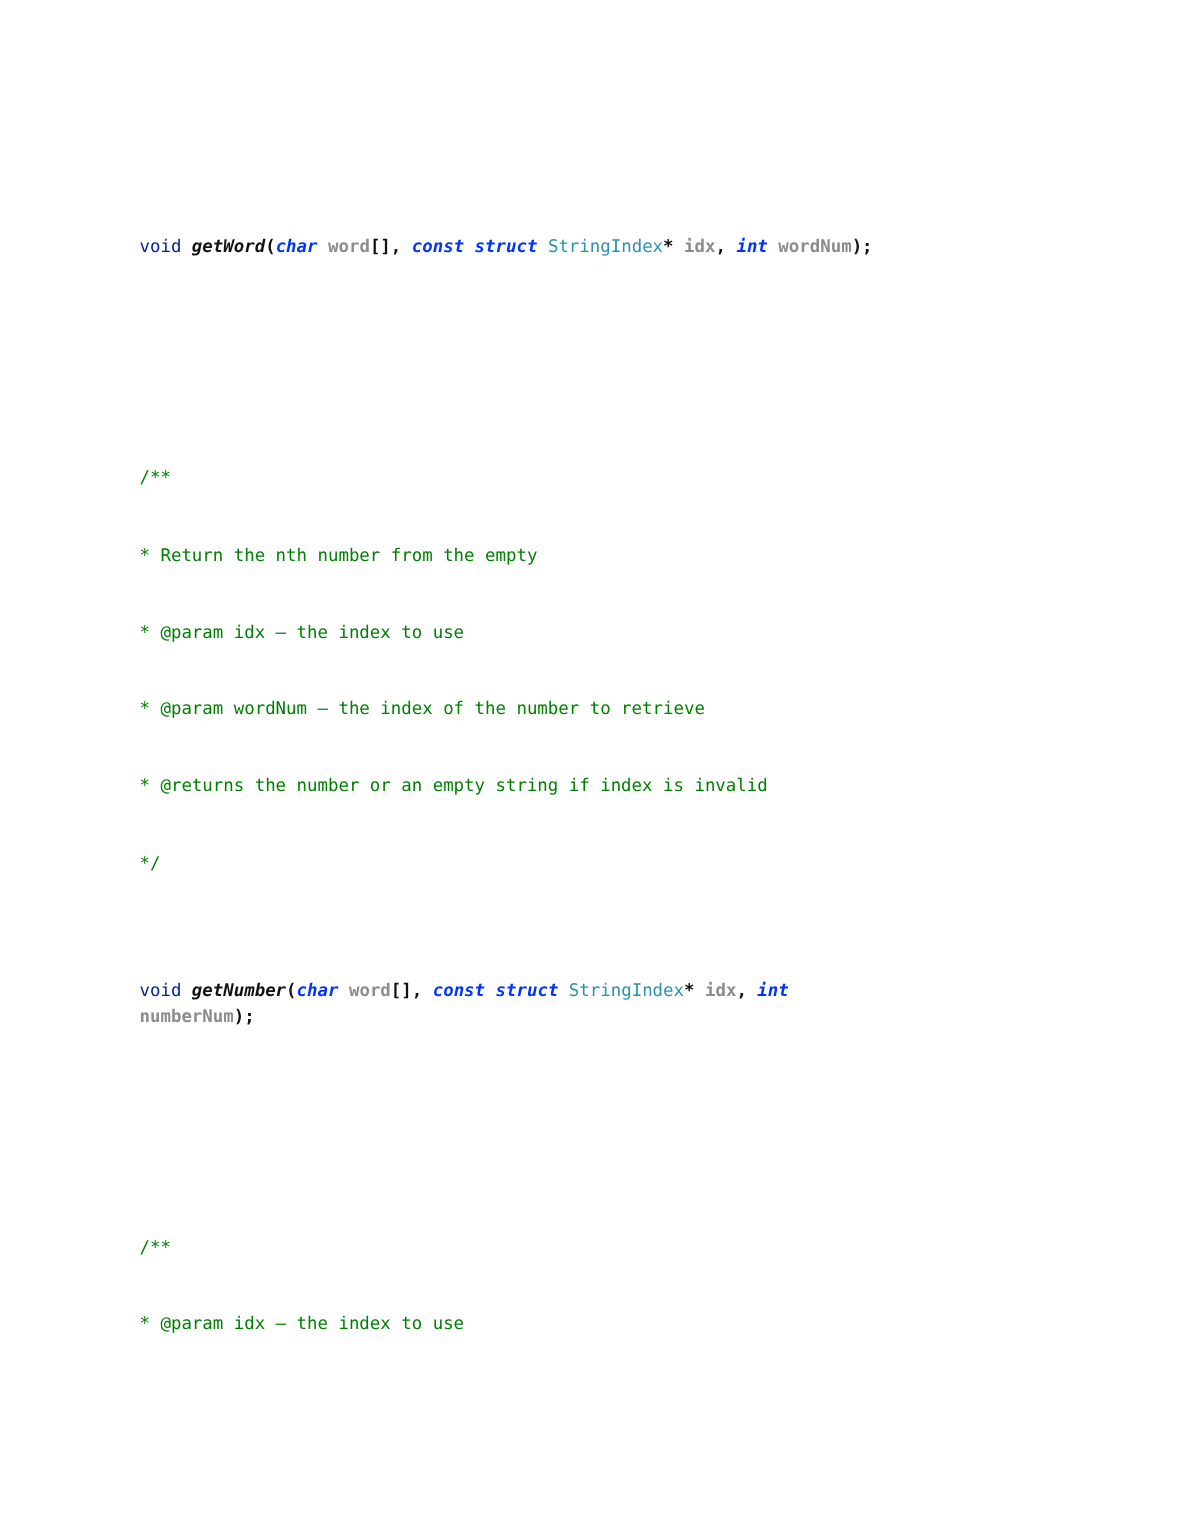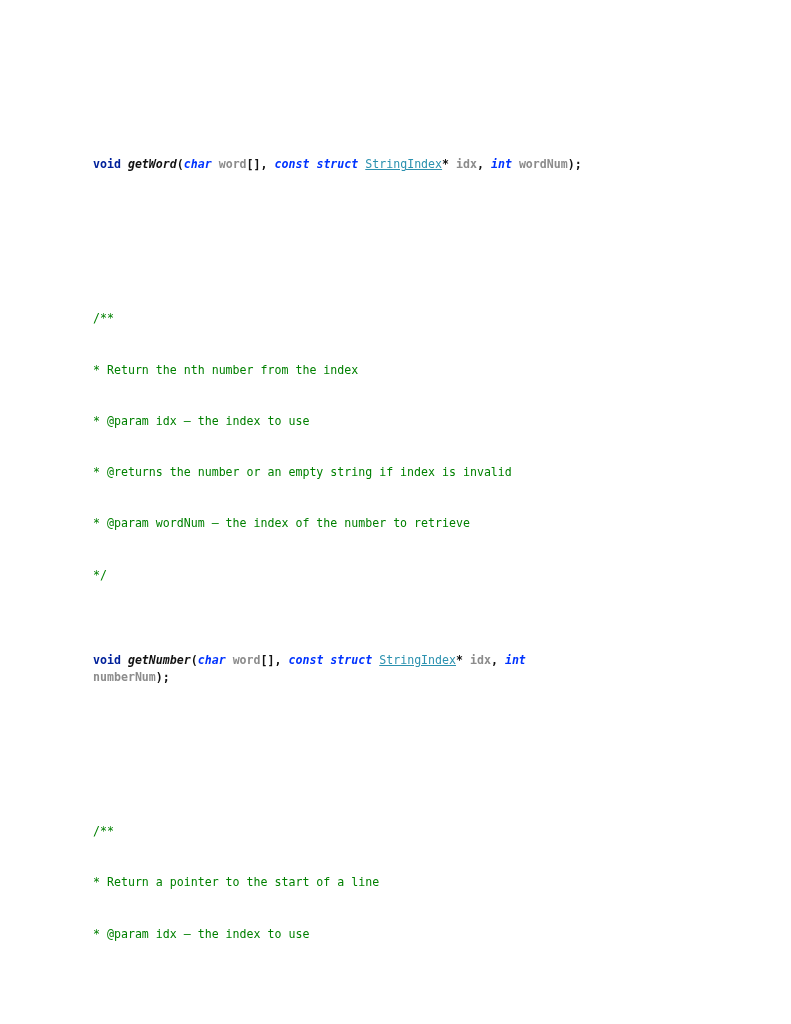--- a/index.html
+++ b/index.html
@@ -35,56 +35,55 @@
     color: #1a1a1a;
   }
   .code-line {
     min-height: 17.1px;
   }
   .code-line.blank {
     height: 17.1px;
   }
 
   
-  .t-kw        { color: #00219B; font-weight: bold; }   
+  .t-kw        { color: #00219B; font-weight: normal; }   
   .t-kw2       { color: #0033FF; font-weight: bold; font-style: italic; }   
   .t-fn        { color: #111111; font-weight: bold; font-style: italic; }   
-  .t-type      { color: #2B91AF; text-decoration: underline; }                      
+  .t-type      { color: #2B91AF; }                      
   .t-id        { color: #8C8C8C; font-weight: bold; }                      
   .t-punc      { color: #111111; font-weight: bold; }   
   .t-comment   { color: #008000; }
 </style>
 </head>
 <body>
 
 <div class="page">
 
   <div class="code-block">
 
     
     <div class="code-line"><span class="t-kw">void</span> <span class="t-fn">getWord</span><span class="t-punc">(</span><span class="t-kw2">char</span> <span class="t-id">word</span><span class="t-punc">[], </span><span class="t-kw2">const</span> <span class="t-kw2">struct</span> <span class="t-type">StringIndex</span><span class="t-punc">* </span><span class="t-id">idx</span><span class="t-punc">, </span><span class="t-kw2">int</span> <span class="t-id">wordNum</span><span class="t-punc">);</span></div>
 
     <div class="code-line blank"></div>
 
     
     <div class="code-line t-comment">/**</div>
-    <div class="code-line t-comment">* Return the nth number from the index</div>
+    <div class="code-line t-comment">* Return the nth number from the empty</div>
     <div class="code-line t-comment">* @param idx – the index to use</div>
+    <div class="code-line t-comment">* @param wordNum – the index of the number to retrieve</div>
     <div class="code-line t-comment">* @returns the number or an empty string if index is invalid</div>
-    <div class="code-line t-comment">* @param wordNum – the index of the number to retrieve</div>
     <div class="code-line t-comment">*/</div>
 
     
     <div class="code-line"><span class="t-kw">void</span> <span class="t-fn">getNumber</span><span class="t-punc">(</span><span class="t-kw2">char</span> <span class="t-id">word</span><span class="t-punc">[], </span><span class="t-kw2">const</span> <span class="t-kw2">struct</span> <span class="t-type">StringIndex</span><span class="t-punc">* </span><span class="t-id">idx</span><span class="t-punc">, </span><span class="t-kw2">int</span><br><span class="t-id">numberNum</span><span class="t-punc">);</span></div>
 
     <div class="code-line blank"></div>
 
     
     <div class="code-line t-comment">/**</div>
-    <div class="code-line t-comment">* Return a pointer to the start of a line</div>
     <div class="code-line t-comment">* @param idx – the index to use</div>
     
     
     
 
     
     
 
     
 

